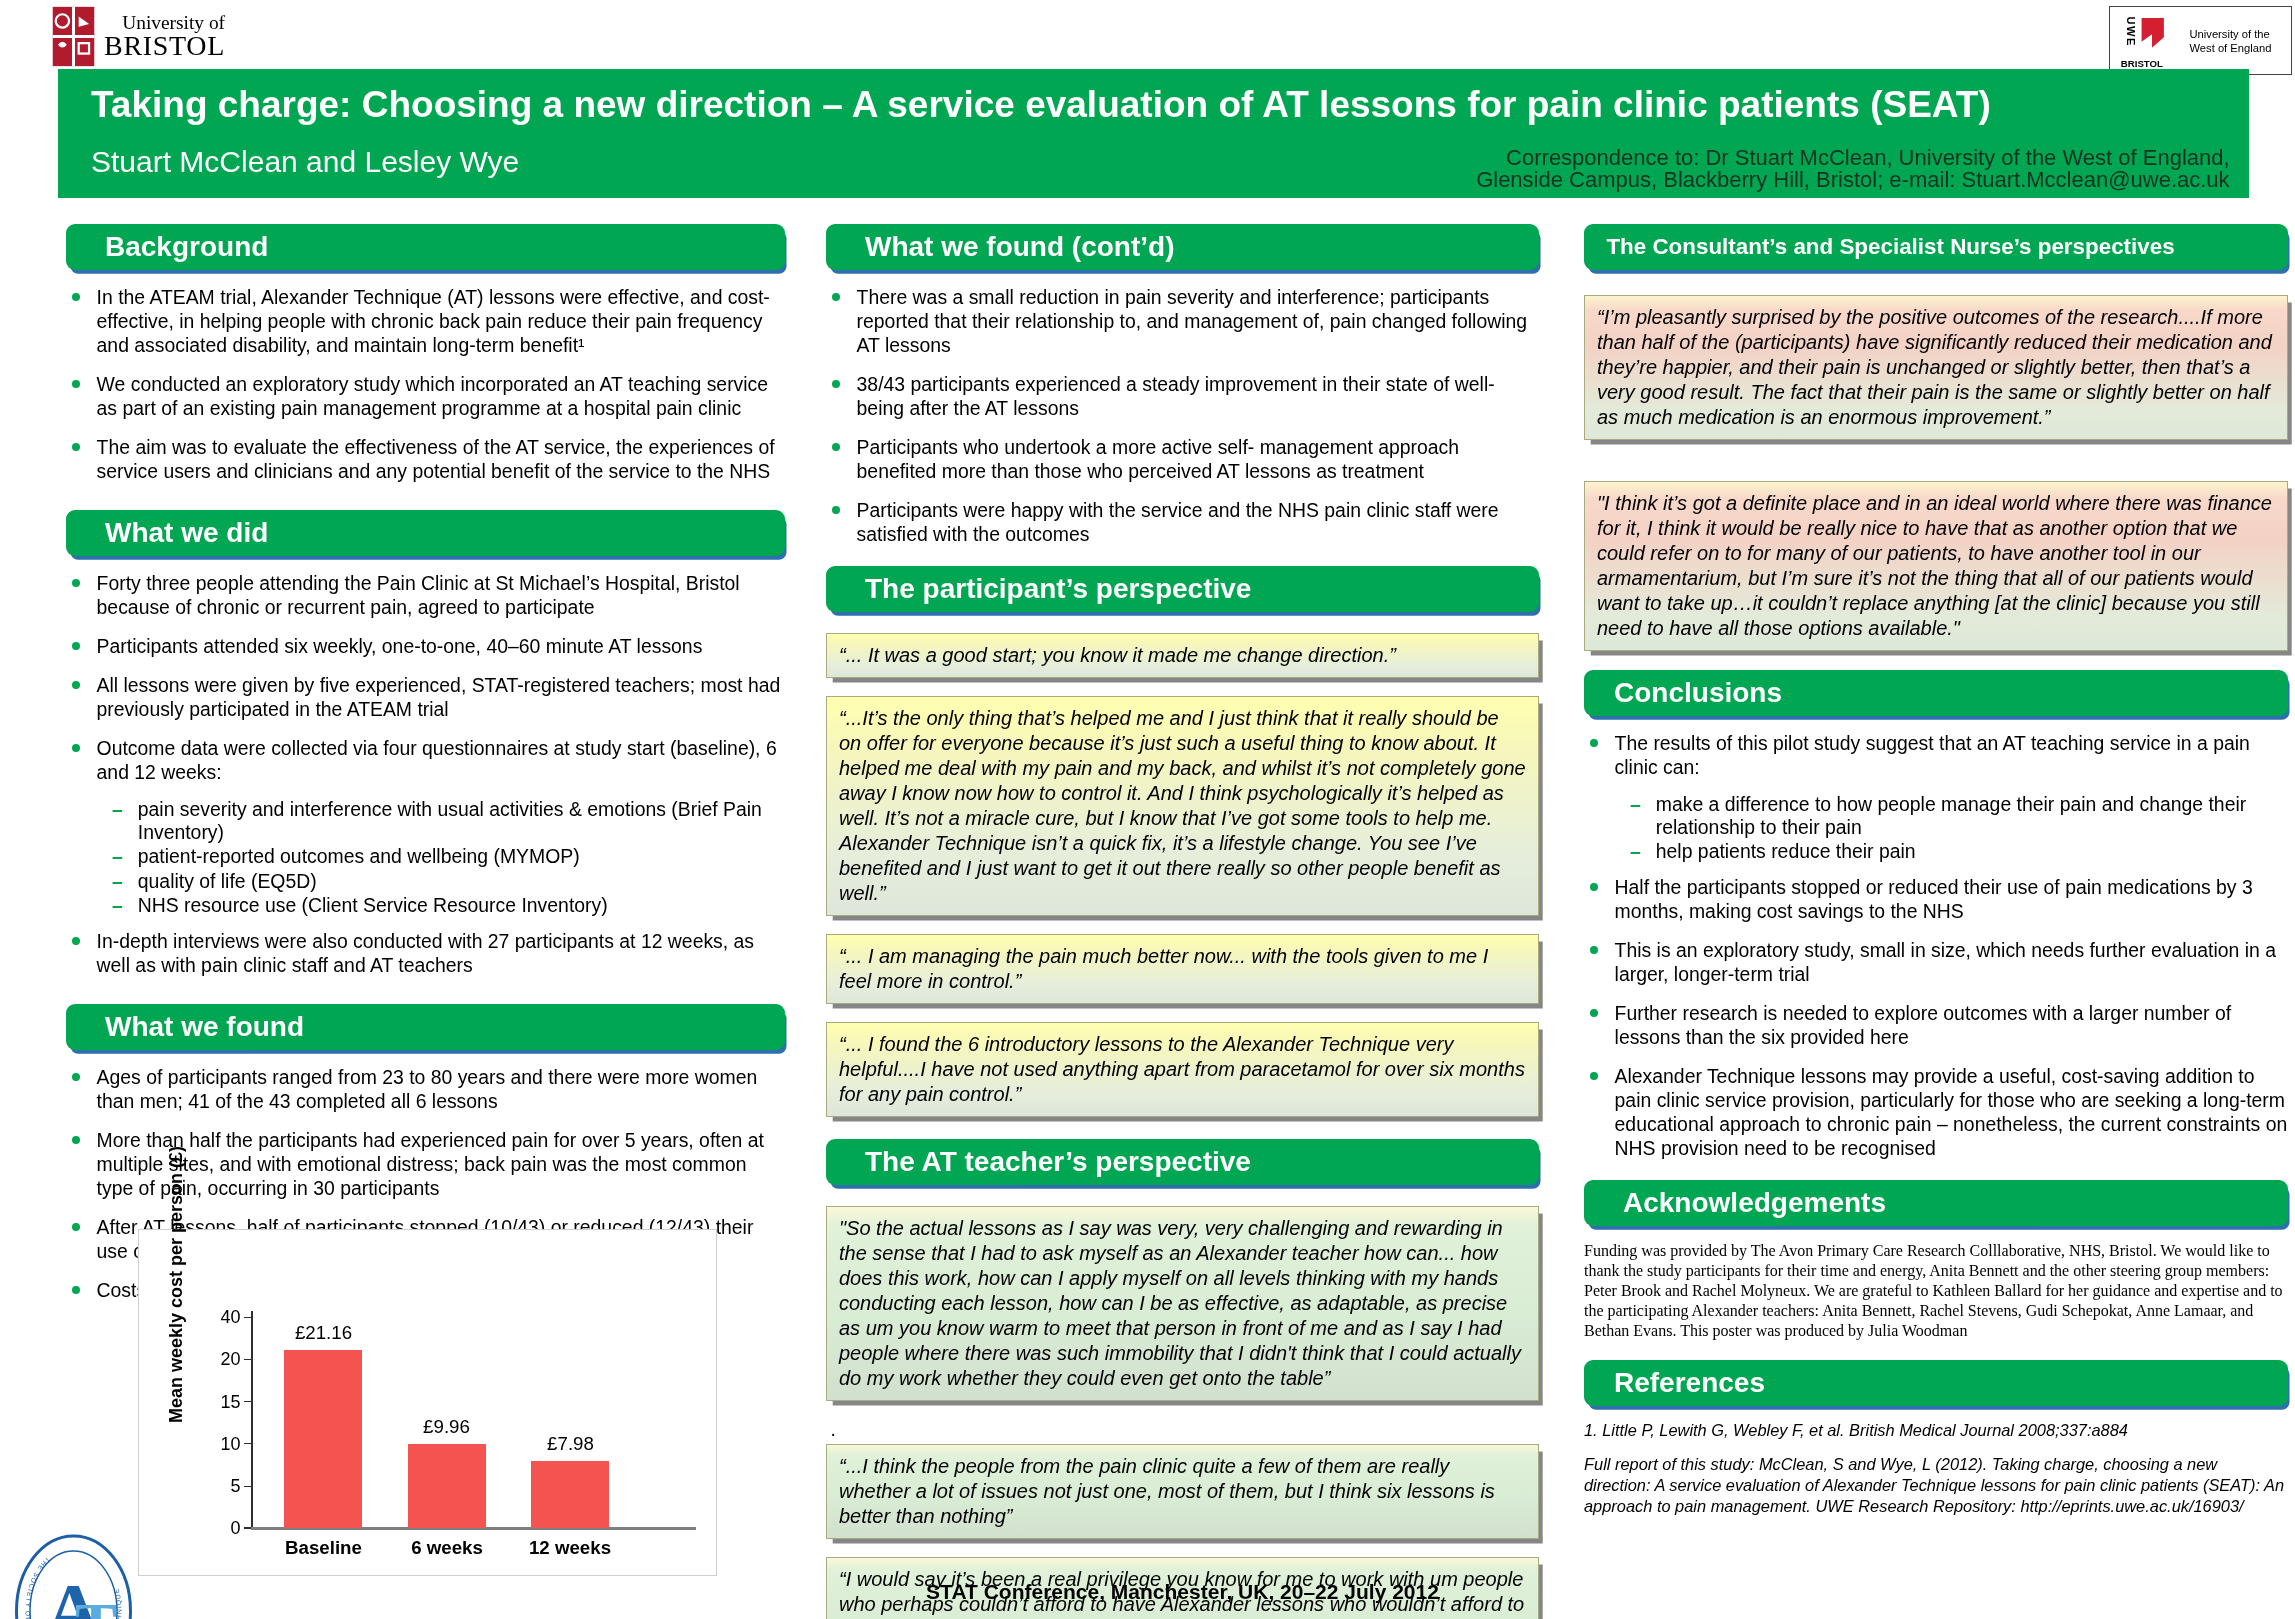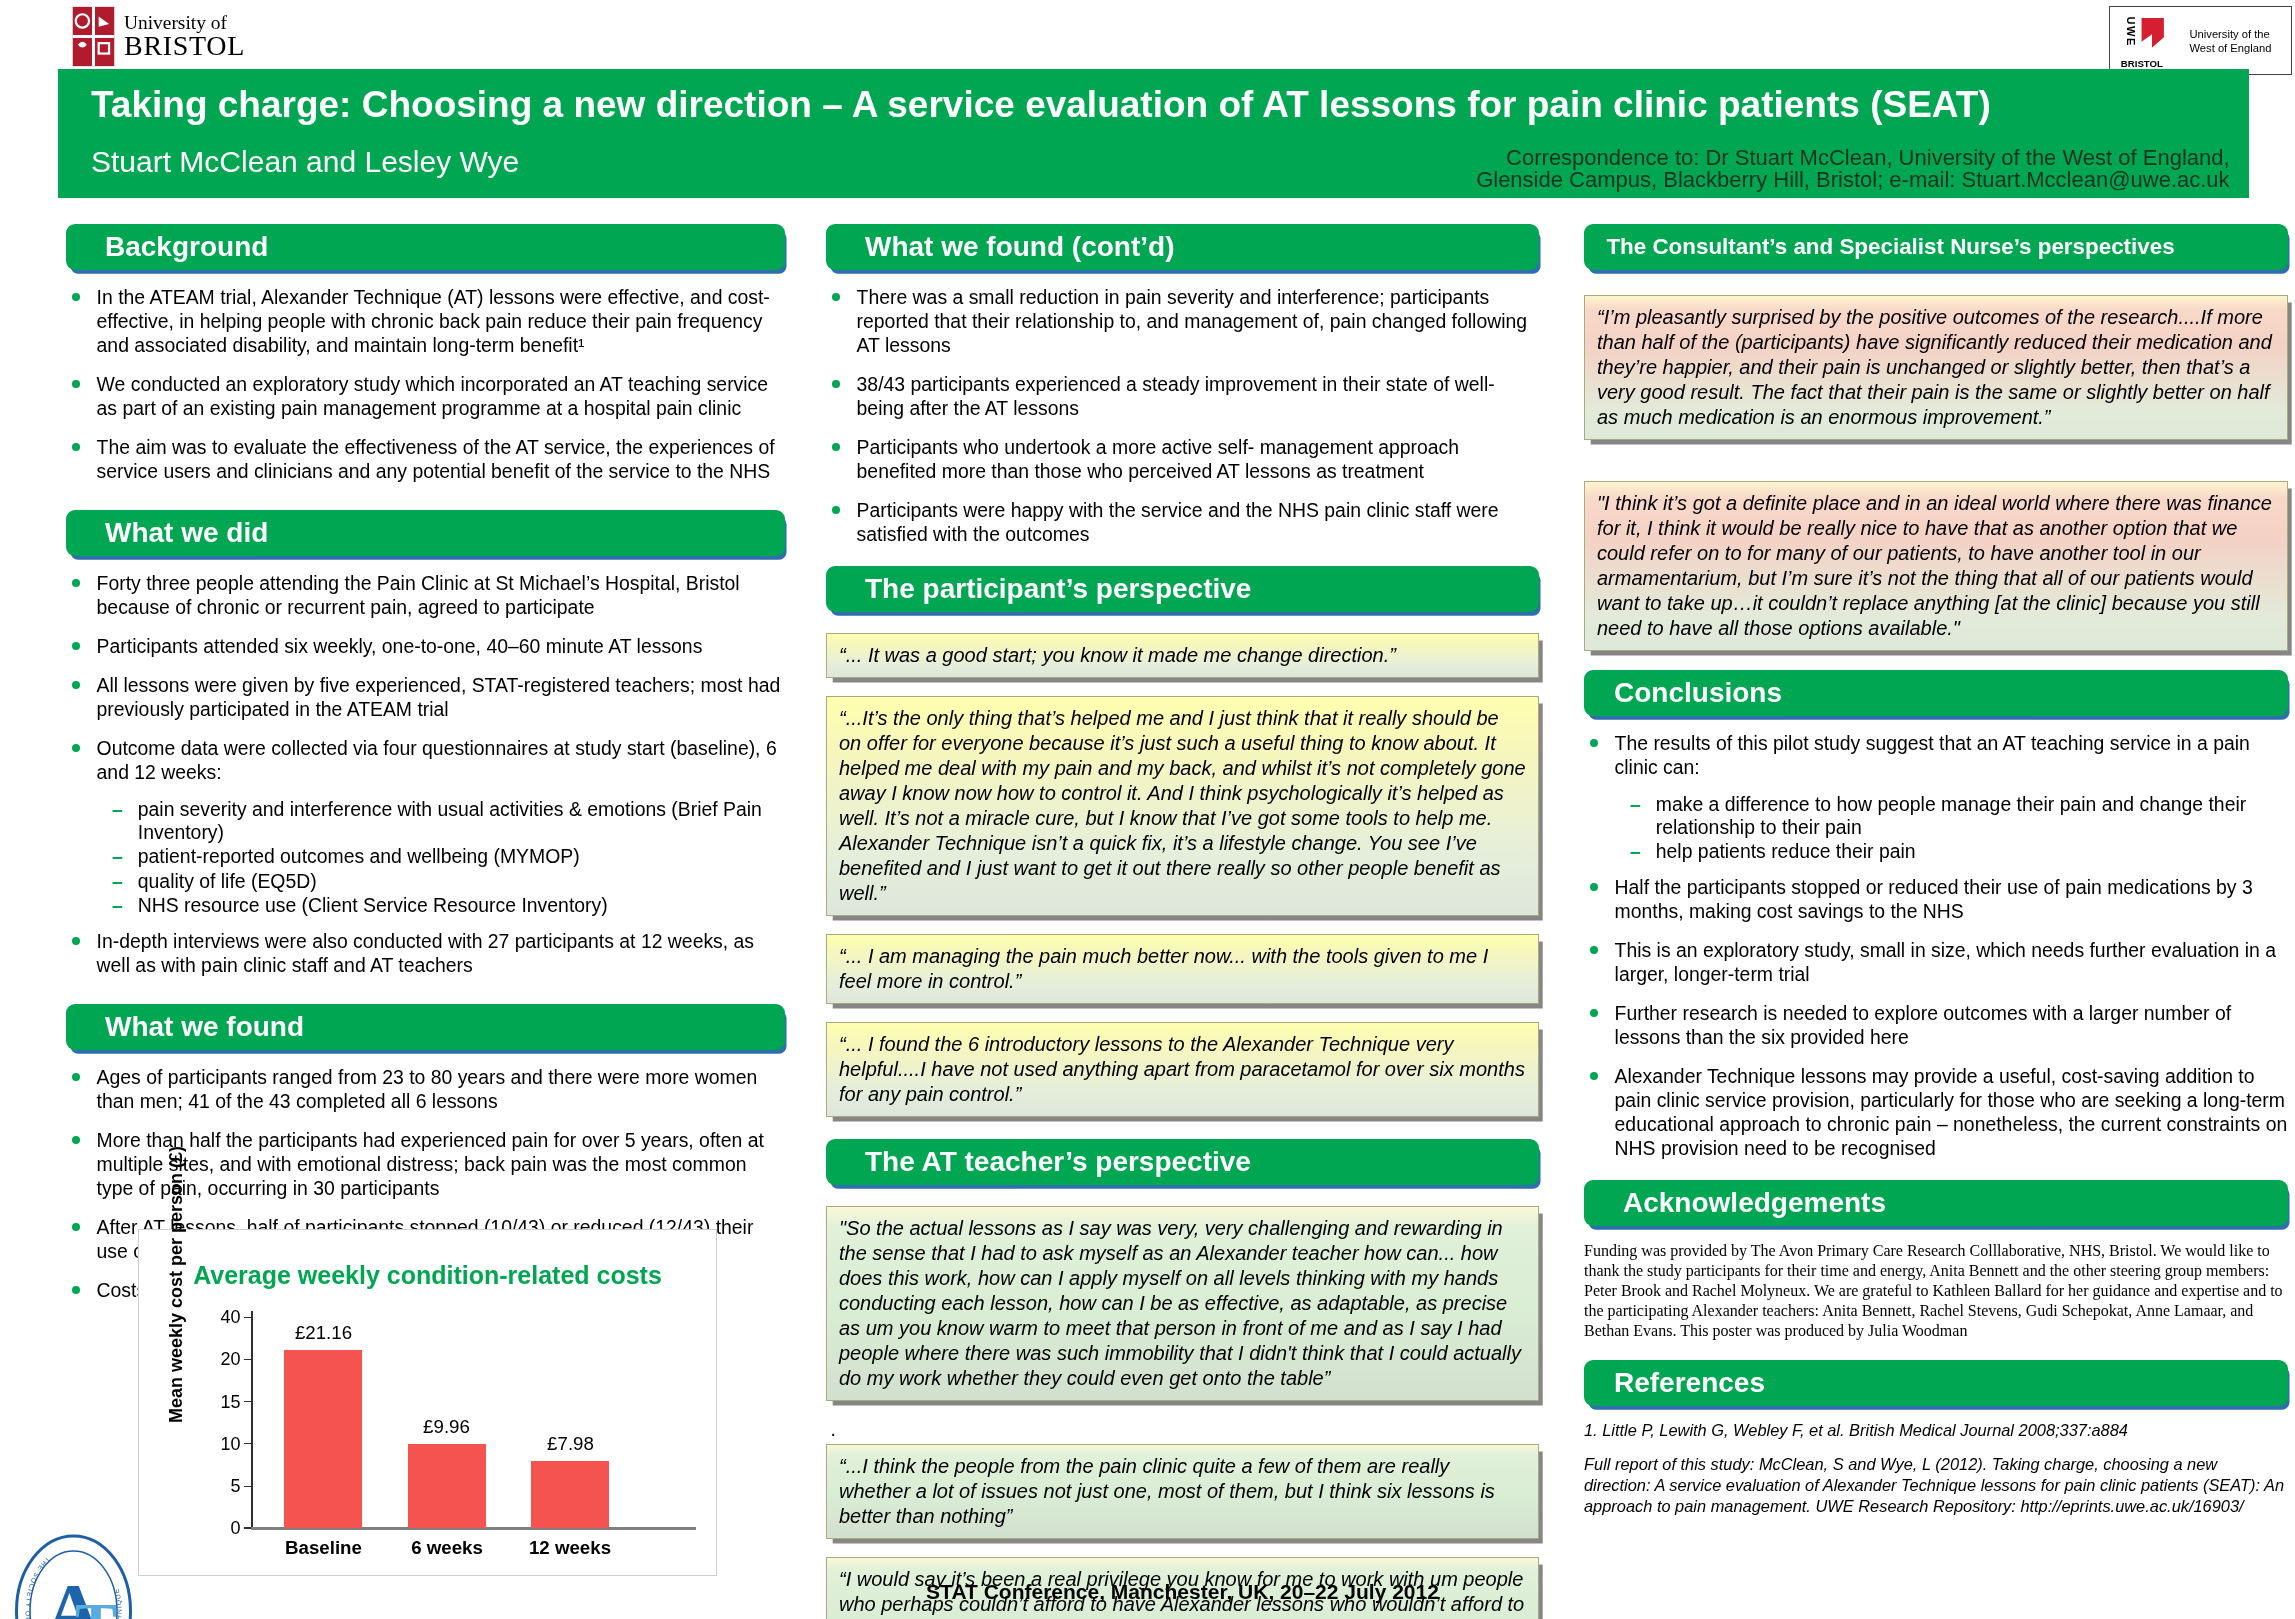--- a/index.html
+++ b/index.html
@@ -1,19 +1,19 @@
 <!DOCTYPE html>
 <html style="font-size:12px"><head>
 <meta charset="utf-8">
 <style>
   html,body{margin:0;padding:0;background:#e8e8e8;}
   .poster{position:relative;width:2295px;height:1619px;background:#ffffff;overflow:hidden;
           font-family:"Liberation Sans",sans-serif;color:#000;}
   
-  .uob-logo{position:absolute;left:72px;top:6px;display:flex;align-items:center;}
+  .uob-logo{position:absolute;left:52px;top:6px;display:flex;align-items:center;text-align:right;}
   .uob-text{margin-left:9px;font-family:"Liberation Serif",serif;line-height:1;}
   .uob-text .l1{font-size:19.4px;}
   .uob-text .l2{font-size:28px;letter-spacing:0.7px;}
   .banner{position:absolute;left:58px;top:69px;width:2191px;height:129px;background:#00A651;}
   .banner-title{padding:15px 0 0 33px;color:#fff;font-size:37px;font-weight:700;white-space:nowrap;}
   .banner-authors{padding:19.4px 0 0 33px;color:#fff;font-size:30px;}
   .banner-corr{position:absolute;right:19.4px;bottom:7.5px;text-align:right;color:#14341f;
                font-size:22px;line-height:21.7px;font-weight:500;}
   .uwe-box{position:absolute;left:2109px;top:6px;width:181px;height:67px;background:#fff;
            border:0.7px solid #444;display:flex;align-items:center;}
@@ -196,21 +196,20 @@
         <div style="height: 1.5px;"></div>
         <div class="bullet">
           <span class="bdot"></span>
           <span class="btext">Costs related to pain were reduced by half (figure)</span>
         </div>
         <div style="height: 1.5px;"></div>
       </div>
   </div>
 
   <div class="chart-box">
-    <div class="chart-title">Average weekly condition-related costs</div>
     <div class="ylabel">Mean weekly cost per person (£)</div>
     <div class="plot">
       <div class="yaxis"></div>
       <div class="xaxis"></div>
     <div class="ytick-label" style="bottom: -9px;">0</div>
         <div class="ytick-mark" style="bottom: -0.7px;"></div>
         <div class="ytick-label" style="bottom: 33px;">5</div>
         <div class="ytick-mark" style="bottom: 41px;"></div>
         <div class="ytick-label" style="bottom: 75px;">10</div>
         <div class="ytick-mark" style="bottom: 84px;"></div>

